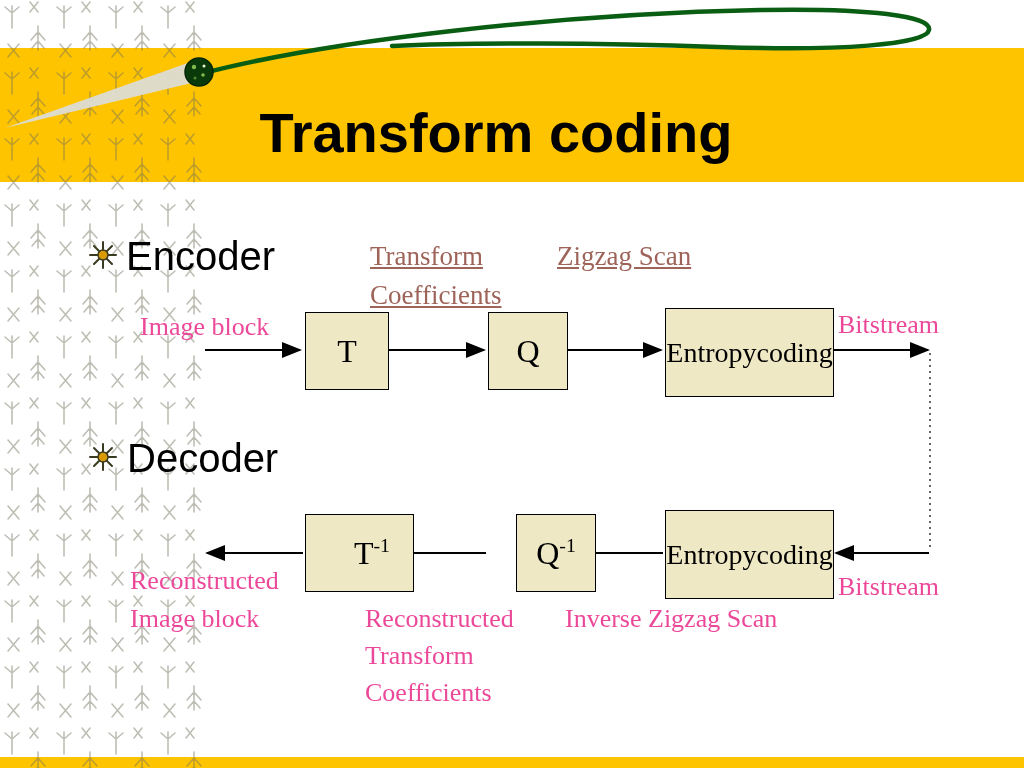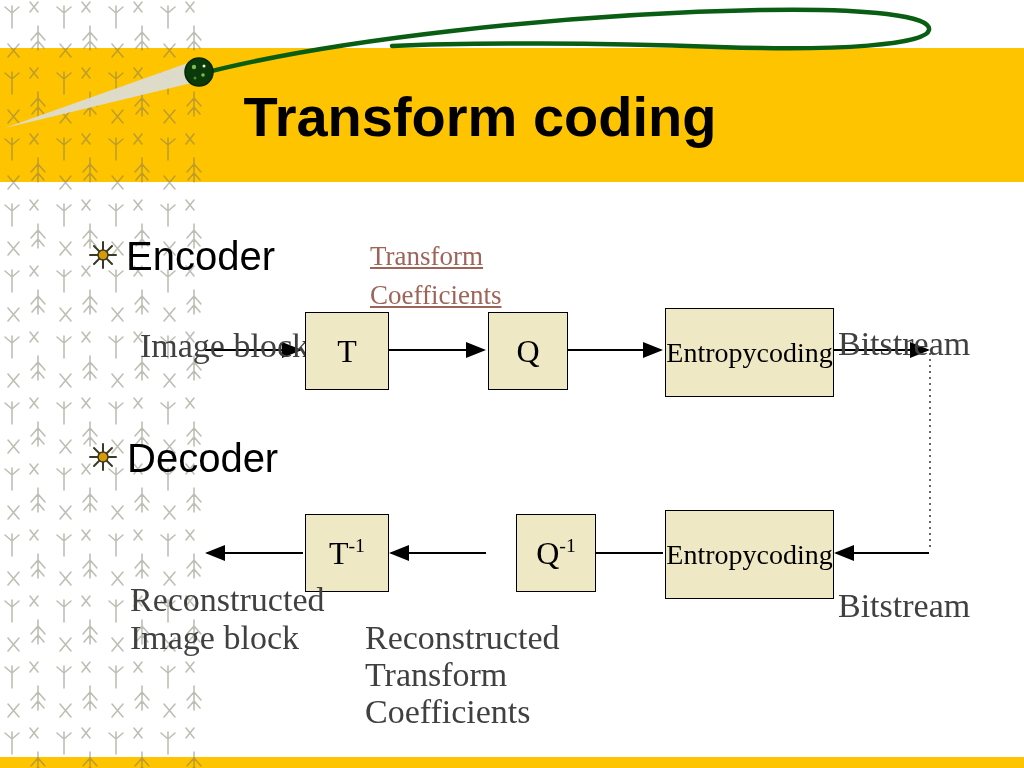--- a/index.html
+++ b/index.html
@@ -9,36 +9,36 @@
   }
   .abs{position:absolute;}
   svg{display:block;}
   .layer{position:absolute;left:0;top:0;pointer-events:none;}
 
   .banner{position:absolute;left:0;top:48px;width:1024px;height:134px;background:var(--banner,#FFC400);}
   .bottom-bar{position:absolute;left:0;bottom:0;width:1024px;height:11px;background:var(--banner,#FFC400);}
 
   .title{
     position:absolute;top:84px;left:0;width:864px;box-sizing:border-box;
-    padding-left:96px;margin:0;text-align:center;
+    padding-left:96px;margin:16px;text-align:center;
     font-family:"Liberation Sans",sans-serif;font-size:56px;font-weight:700;color:#000;
   }
 
   .heading{
     position:absolute;font-family:"Liberation Sans",sans-serif;
     font-size:40px;color:#000;line-height:44px;text-align:center;
   }
   .accent-label{
     position:absolute;font-family:"Liberation Serif",serif;font-size:27px;
     color:var(--accent,#9E6459);line-height:39px;
   }
   .accent-label span{display:block;text-decoration:underline;}
   .plain-label{
-    position:absolute;font-family:"Liberation Serif",serif;font-size:34px;
-    color:#404040;line-height:37px;margin-top:19px;
+    position:absolute;font-family:"Liberation Serif",serif;font-size:26px;
+    color:#ec4899;line-height:37px;
   }
   .plain-label span{display:block;}
 
   .box{
     position:absolute;background:var(--box-fill,#EFE8C4);border:1px solid #000;
     display:flex;align-items:center;justify-content:center;
     font-family:"Liberation Serif",serif;font-size:32px;color:#000;
   }
   .box.entropy{flex-direction:row;font-size:28px;line-height:33px;}
   .box sup{font-size:0.62em;vertical-align:super;line-height:0;}
@@ -107,20 +107,21 @@
     </g>
     <circle cx="15" cy="15" r="5" fill="#D99A06" stroke="#3a3a20" stroke-width="1.5"></circle>
   </svg>
   <div class="heading" style="left:126px;top:234px;z-index:5;">Encoder</div>
 
   <div class="accent-label" style="left:370px;top:237px;z-index:5;">
     <span>Transform</span>
     <span>Coefficients</span>
   </div>
   <div class="accent-label" style="left:557px;top:237px;z-index:5;">
+    <span>Zigzag Scan</span>
   </div>
 
   <div class="plain-label" style="left:140px;top:308px;z-index:5;">
     <span>Image block</span>
   </div>
   <div class="box" style="left:305px;top:312px;width:82px;height:76px;z-index:5;">
     <span>T</span>
   </div>
   <div class="box" style="left:488px;top:312px;width:78px;height:76px;z-index:5;">
     <span>Q</span>
@@ -144,31 +145,32 @@
   </svg>
   <div class="heading" style="left:127px;top:436px;z-index:5;">Decoder</div>
 
   <div class="box entropy" style="left:665px;top:510px;width:167px;height:87px;z-index:5;">
     <span>Entropy</span>
     <span>coding</span>
   </div>
   <div class="box" style="left:516px;top:514px;width:78px;height:76px;z-index:5;">
     <span><span>Q</span><sup>-1</sup></span>
   </div>
-  <div class="box" style="left:305px;top:514px;width:82px;height:76px;z-index:5;">
+  <div class="box" style="left:305px;top:514px;width:82px;height:76px;z-index:5;padding-left:25px;">
     <span><span>T</span><sup>-1</sup></span>
   </div>
   <div class="plain-label" style="left:838px;top:568px;z-index:5;">
     <span>Bitstream</span>
   </div>
   <div class="plain-label" style="left:130px;top:562px;line-height:38px;z-index:5;">
     <span>Reconstructed</span>
     <span>Image block</span>
   </div>
   <div class="plain-label" style="left:365px;top:600px;z-index:5;">
     <span>Reconstructed</span>
     <span>Transform</span>
     <span>Coefficients</span>
   </div>
   <div class="plain-label" style="left:565px;top:600px;z-index:5;">
+    <span>Inverse Zigzag Scan</span>
   </div>
 
 </div>
 
 </body></html>

